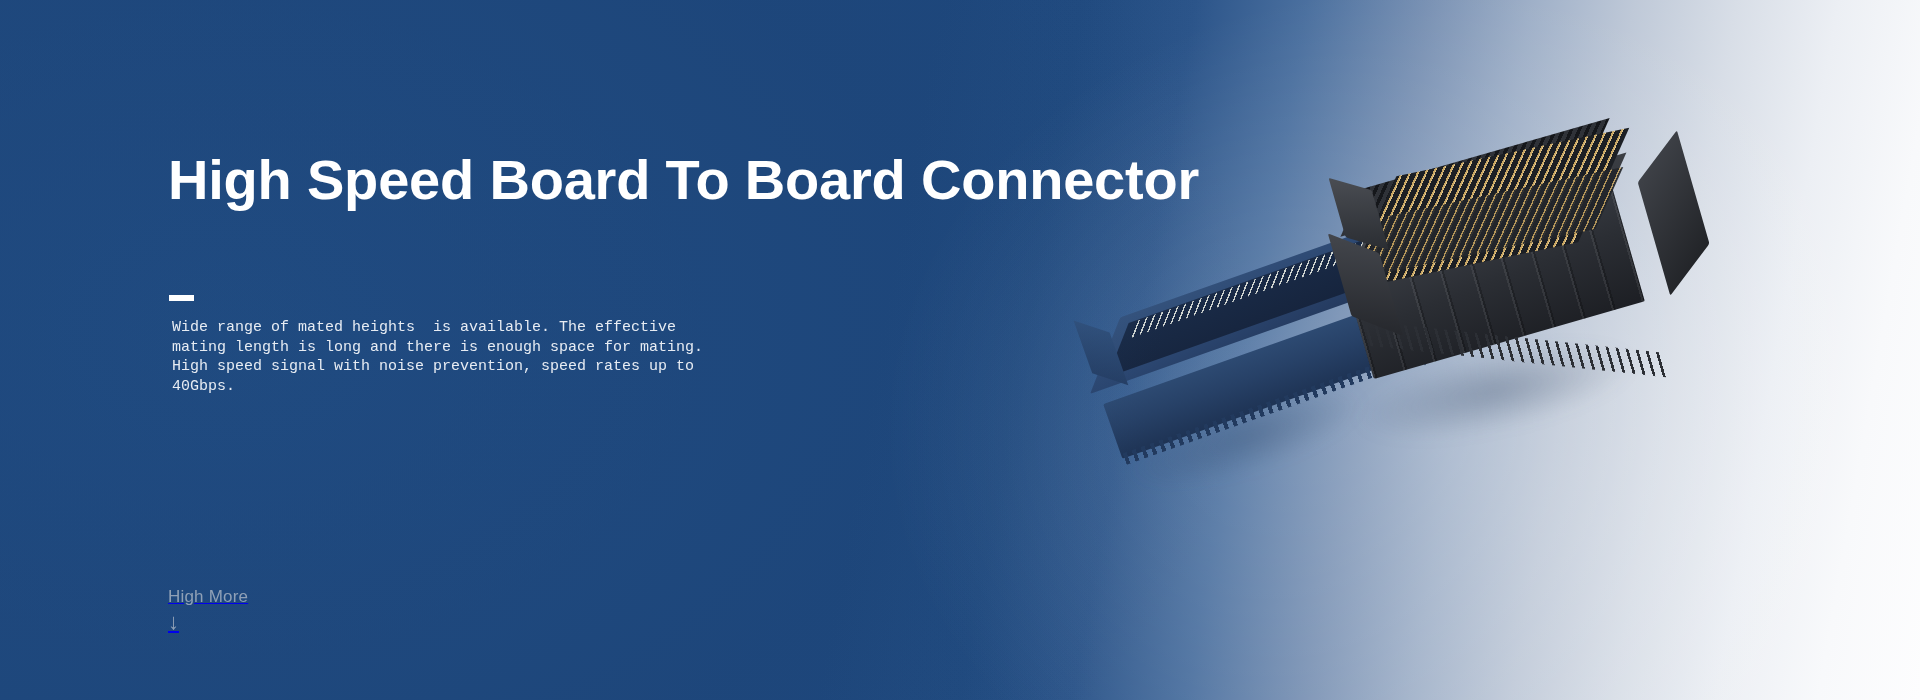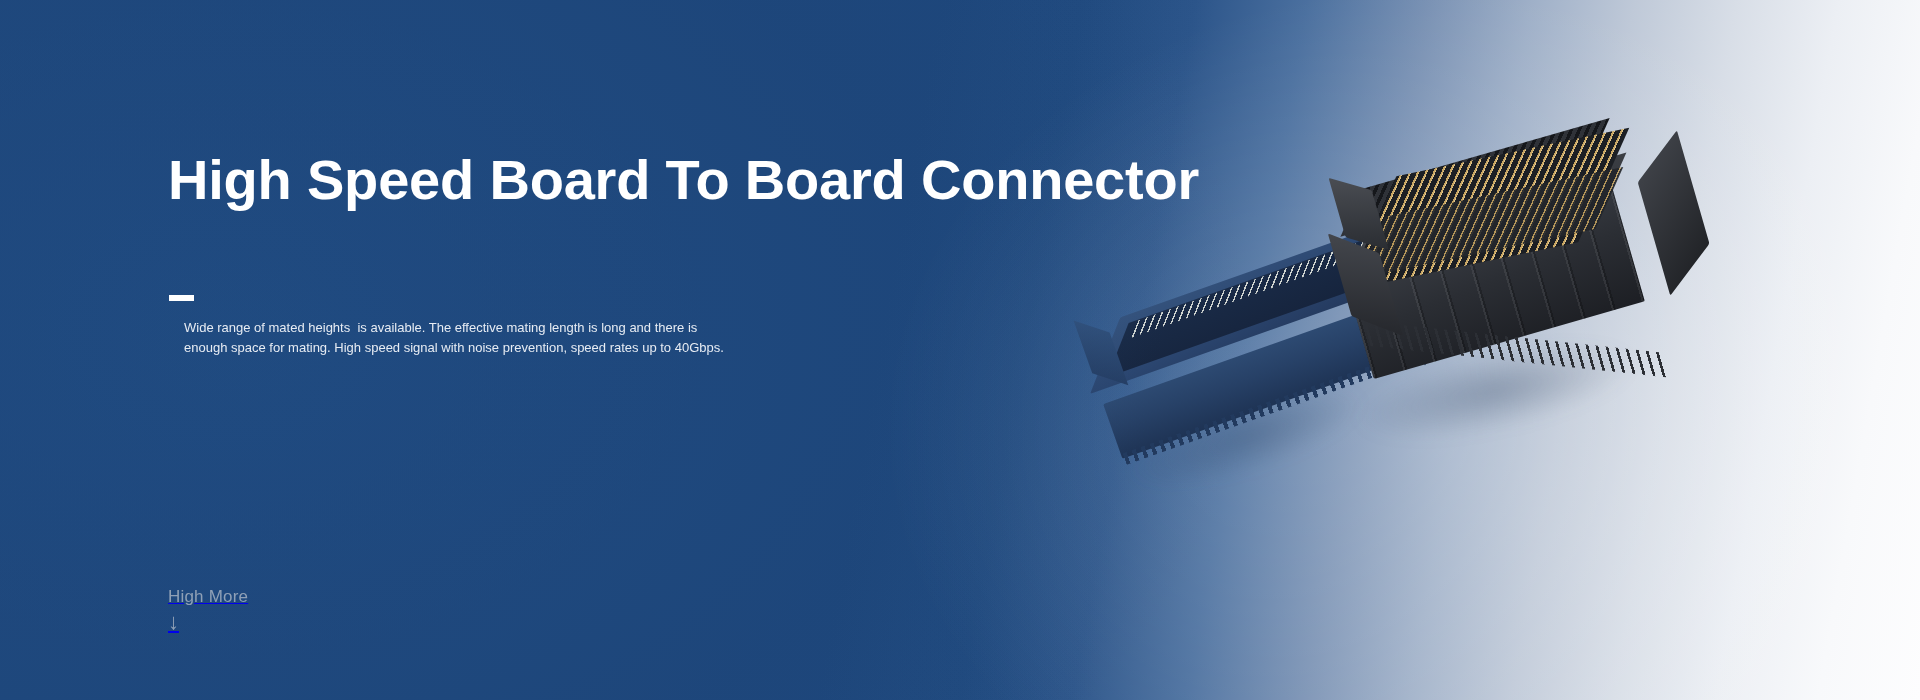--- a/index.html
+++ b/index.html
@@ -69,26 +69,27 @@
     white-space:nowrap;
   }
   .divider {
     position:absolute;
     top:295px; left:1px;
     width:25px; height:6px;
     background:#ffffff;
   }
   .blurb {
     position:absolute;
-    top:318px; left:16px;
+    top:318px; left:4px;
     width:540px;
-    font-size:13px;
+    font-size:15px;
     line-height:19.5px;
     color:#e7ecf3;
     white-space:pre-wrap;
+    font-family:Liberation Mono, monospace;
   }
   .readmore {
     position:absolute;
     top:586px; left:0;
     width:200px;
     cursor:pointer;
   }
   .readmore-label {
     display:block;
     font-size:17px;

